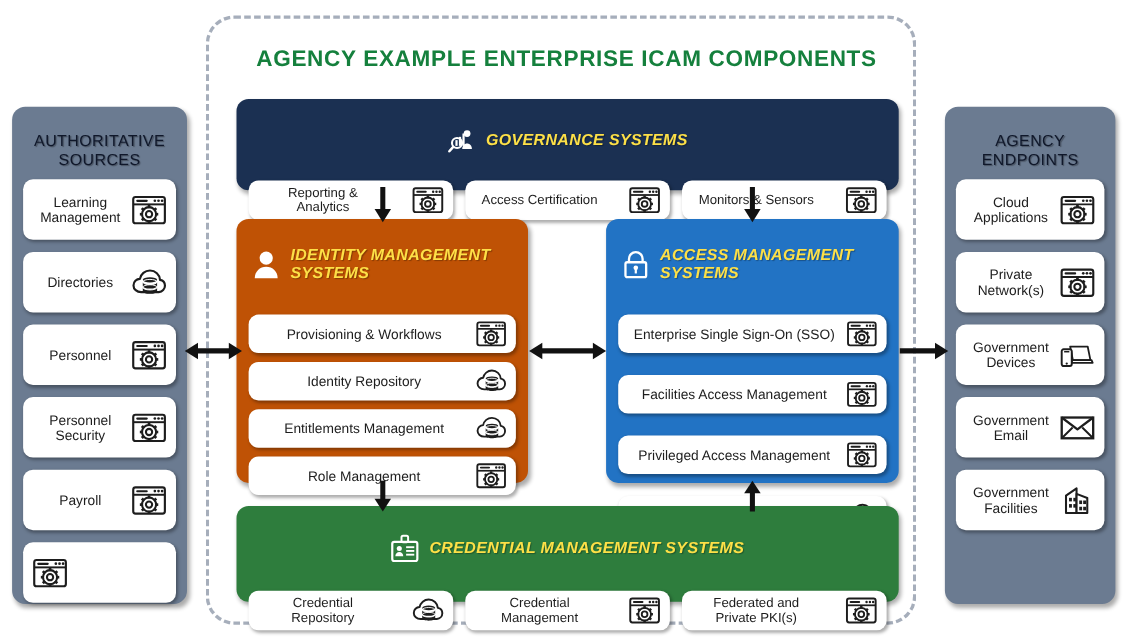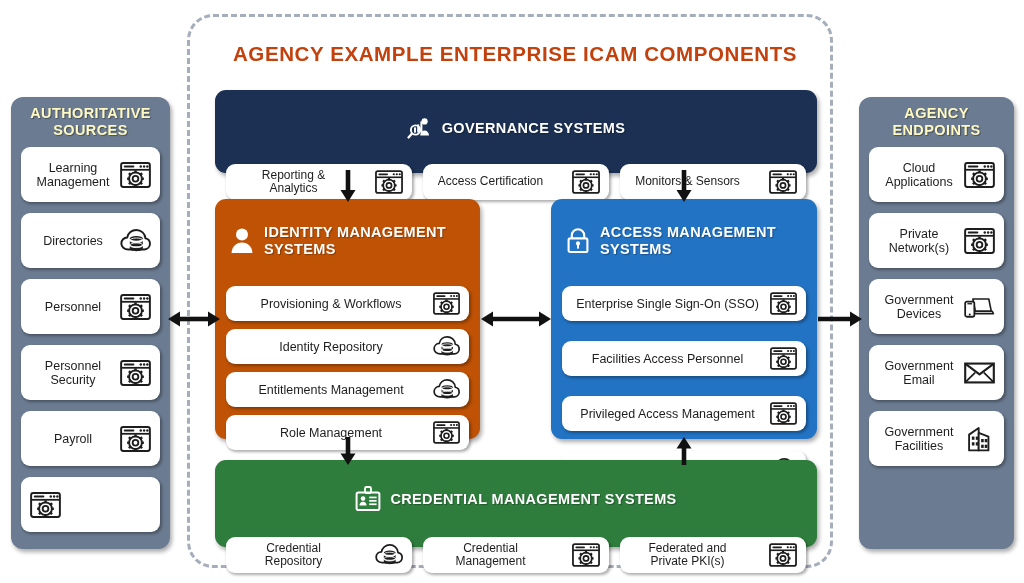--- a/index.html
+++ b/index.html
@@ -28,52 +28,53 @@
 
   
   .sidecol{
     position:absolute;
     background:#6b7b91;
     border-radius:12px;
     box-shadow:2px 3px 4px rgba(0,0,0,.33);
     box-sizing:border-box;
   }
   .sidecol .coltitle{
-    color:#fef9c3;font-weight:bold;font-size:14.5px;line-height:17px;
+    color:#0f172a;font-weight:normal;font-size:14.5px;line-height:17px;
     text-align:center;letter-spacing:.4px;
-    padding:8px 4px 8px;white-space:pre-line;
+    padding:24px 4px 8px;white-space:pre-line;
     text-shadow:1px 1px 1px rgba(0,0,0,.35);
   }
   .sidecol .card{
     height:55px;margin:0 10px 11px;padding:0 9px;
     justify-content:space-between;gap:4px;
   }
   .sidecol .card .lbl{flex:1 1 auto;}
 
   
   .dashed{
     position:absolute;left:187px;top:14px;width:646px;height:554px;
     border:3px dashed #a6aebb;border-radius:26px;box-sizing:border-box;
   }
   .maintitle{
     position:absolute;left:205px;top:42px;width:620px;
     font-weight:bold;font-size:20.5px;letter-spacing:.6px;
-    color:#c2410c;text-align:center;
+    color:#15803d;text-align:center;
   }
 
   
   .panel{
     position:absolute;border-radius:11px;box-sizing:border-box;
     box-shadow:2px 3px 4px rgba(0,0,0,.33);
   }
   .panel .ptitle{
     display:flex;align-items:center;gap:9px;
-    color:#ffffff;font-weight:bold;font-size:14.5px;line-height:17px;
+    color:#fde047;font-weight:bold;font-size:14.5px;line-height:17px;
     letter-spacing:.35px;text-shadow:1px 1px 1px rgba(0,0,0,.3);
     white-space:pre-line;
+    font-style:italic;
   }
   .panel.wide .ptitle{justify-content:center;padding-top:9px;}
   .panel.tall .ptitle{padding:11px 0 0 14px;}
 
   #governance{left:215px;top:90px;width:602px;height:83px;background:#1b3052;}
   #credential{left:215px;top:460px;width:602px;height:87px;background:#2e7d3d;}
   #identity{left:215px;top:199px;width:265px;height:240px;background:#bf5205;}
   #access{left:551px;top:199px;width:266px;height:240px;background:#2273c4;}
 
   .rowcards{display:flex;gap:11px;padding:7px 11px 0;}
@@ -602,21 +603,21 @@
                   <rect x="-8.3" y="-7.3" width="3" height="3.6" transform="rotate(-45 -6.8 -5.5)"></rect>
                   <rect x="5.3" y="3.7" width="3" height="3.6" transform="rotate(-45 6.8 5.5)"></rect>
                   <rect x="5.3" y="-7.3" width="3" height="3.6" transform="rotate(45 6.8 -5.5)"></rect>
                   <rect x="-8.3" y="3.7" width="3" height="3.6" transform="rotate(45 -6.8 5.5)"></rect>
                 </g>
               </g>
             </svg>
           </div>
         </div>
         <div class="card">
-          <div class="lbl">Facilities Access Personnel</div>
+          <div class="lbl">Facilities Access Management</div>
           <div class="ico">
             <svg width="27" height="23" viewBox="0 0 38 32">
               <rect x="1.3" y="1.3" width="35.4" height="29.4" rx="2.6" fill="#fff" stroke="#1d1d1d" stroke-width="2.4"></rect>
               <line x1="1.3" y1="9.6" x2="36.7" y2="9.6" stroke="#1d1d1d" stroke-width="2.2"></line>
               <rect x="4.6" y="4.4" width="13" height="2.4" rx="1.2" fill="#1d1d1d"></rect>
               <circle cx="25.5" cy="5.5" r="1.5" fill="#1d1d1d"></circle>
               <circle cx="29.6" cy="5.5" r="1.5" fill="#1d1d1d"></circle>
               <circle cx="33.6" cy="5.5" r="1.5" fill="#1d1d1d"></circle>
               <g transform="translate(19,20.6)">
                 <circle r="7.9" fill="none" stroke="#1d1d1d" stroke-width="2.3"></circle>

